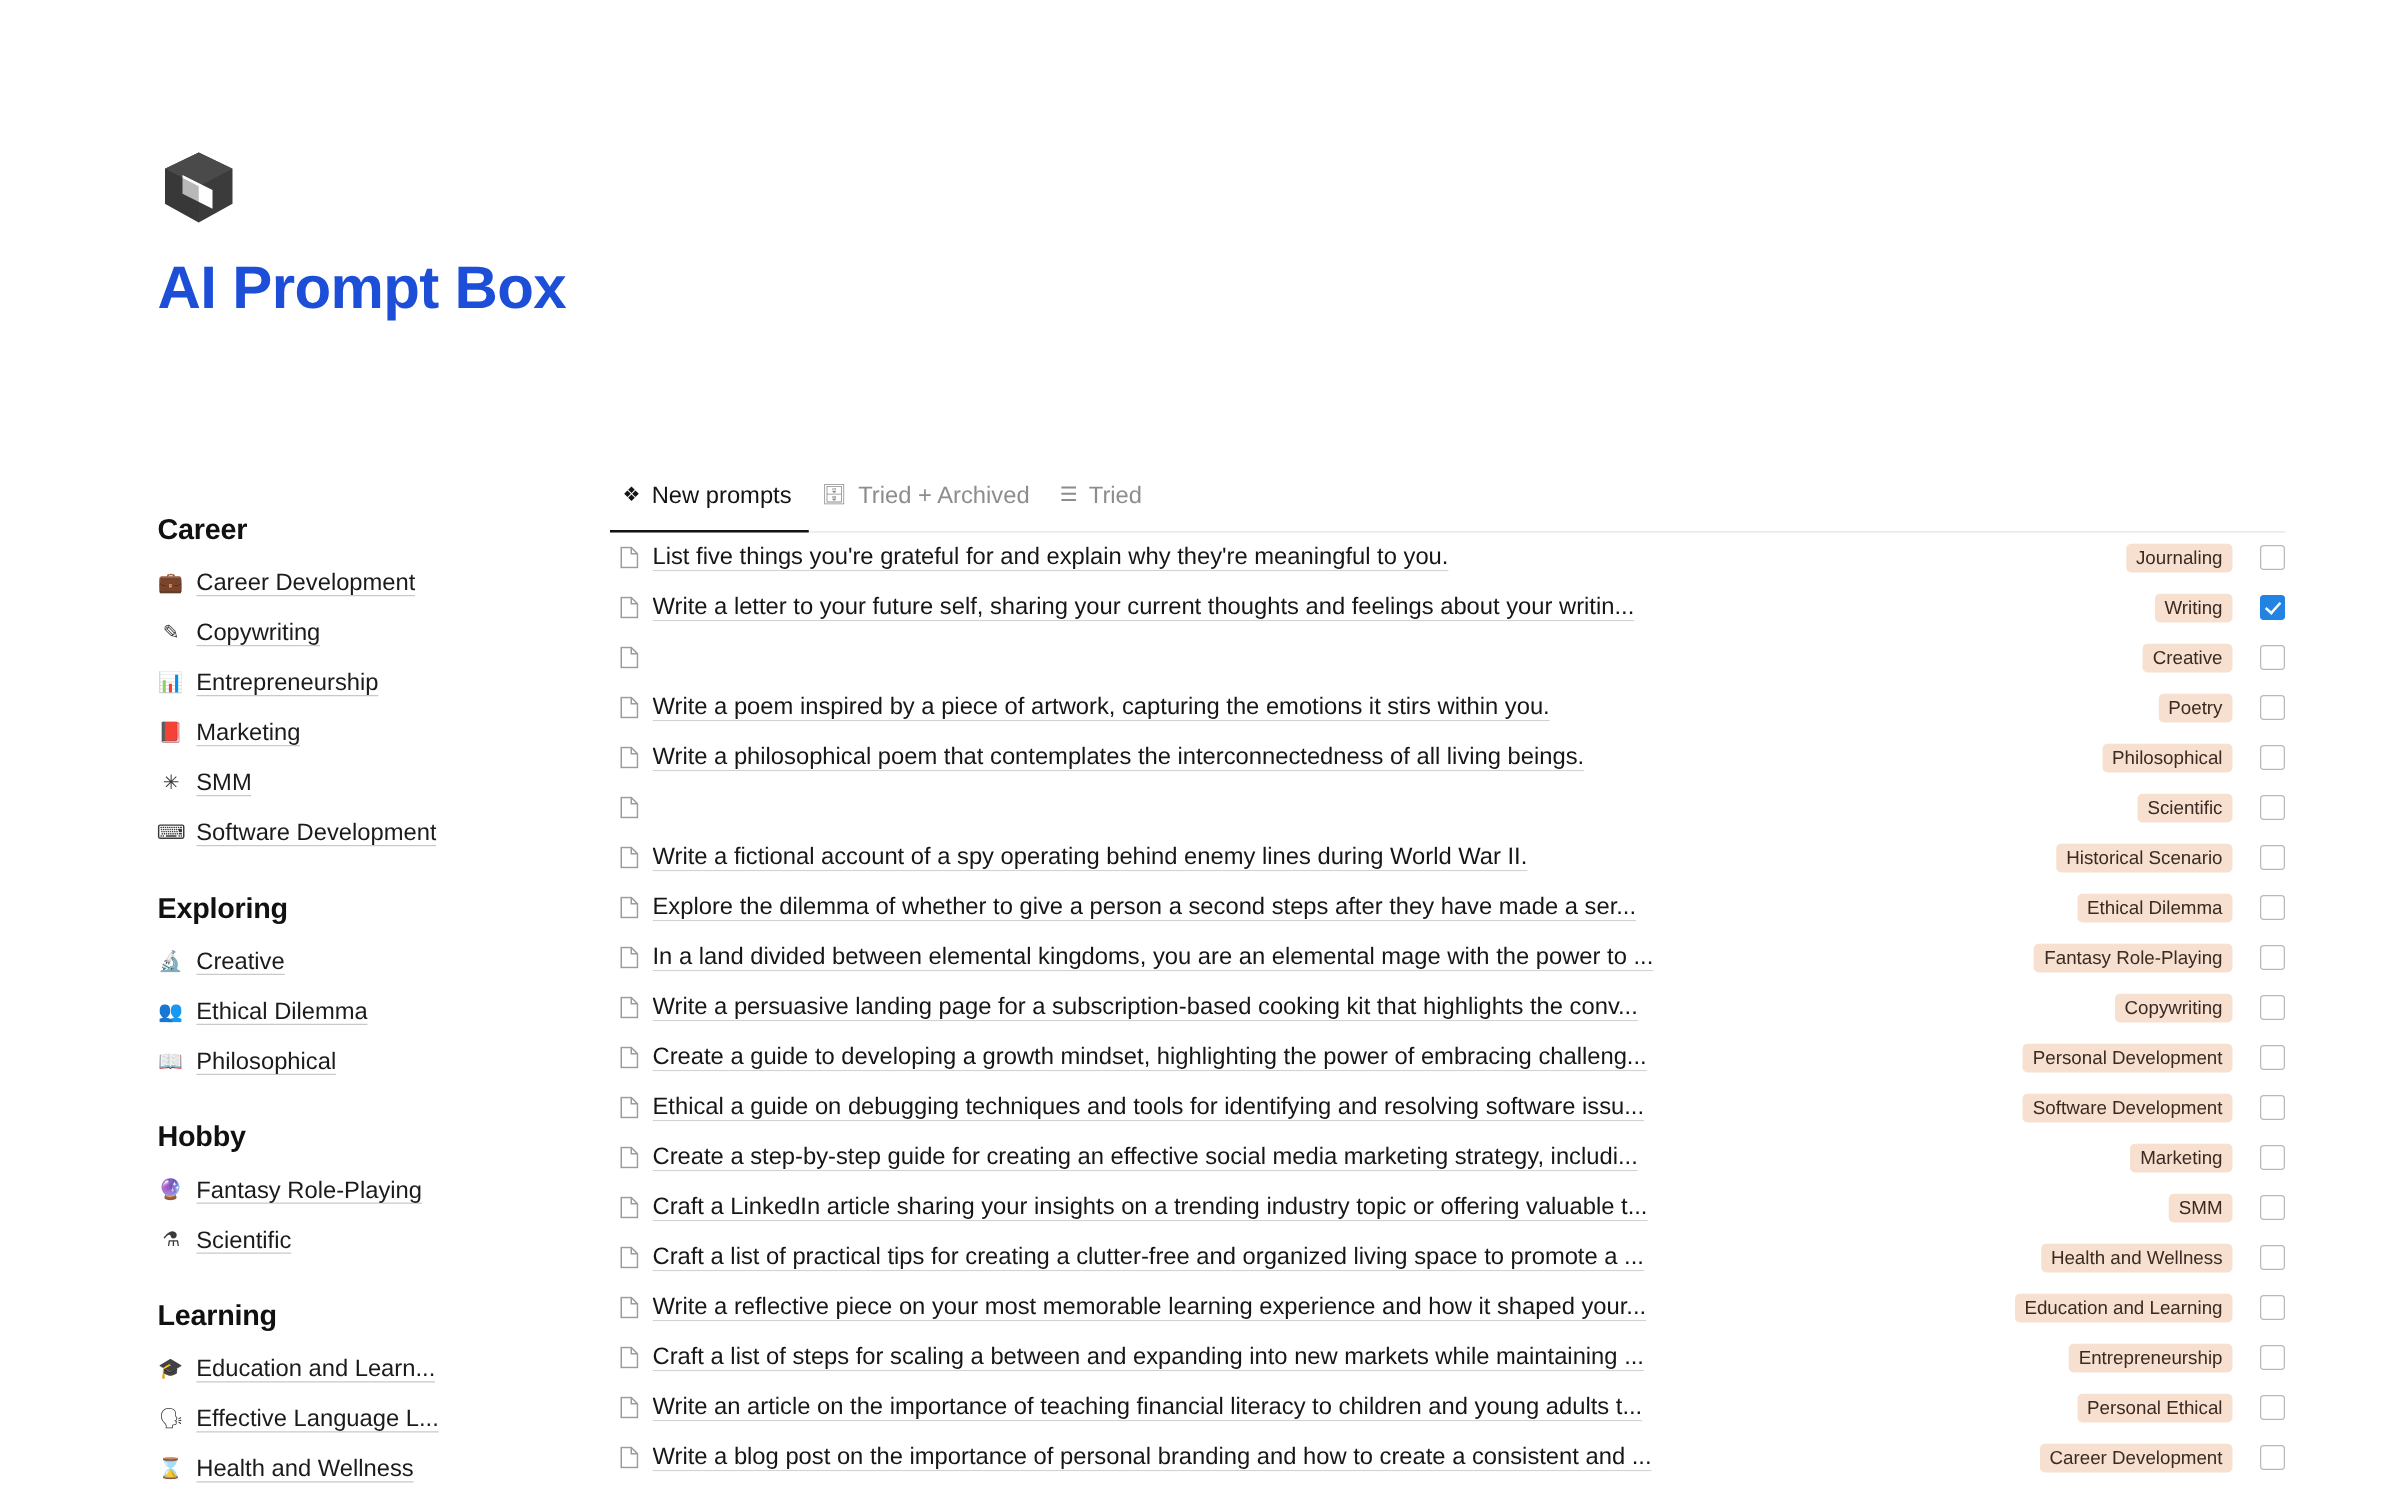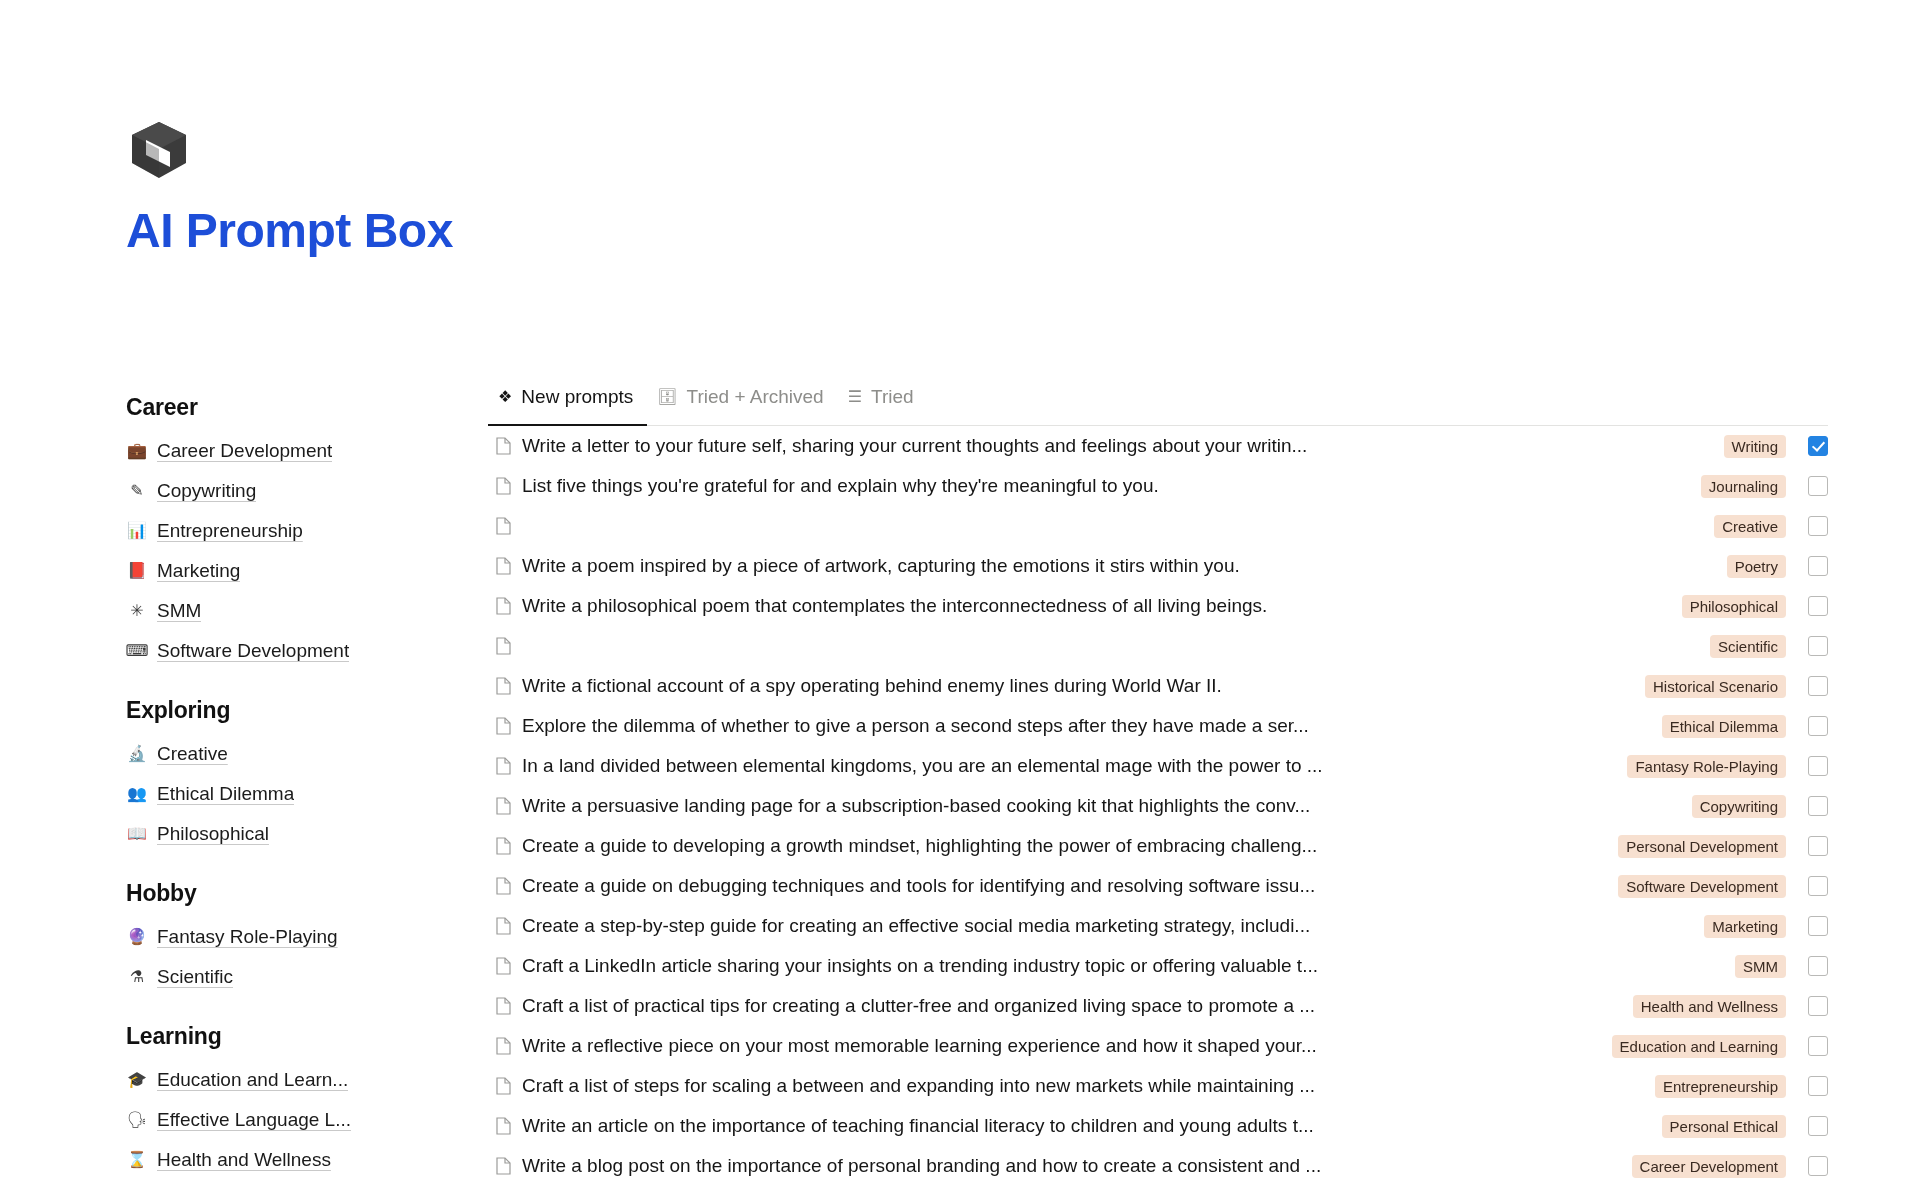--- a/index.html
+++ b/index.html
@@ -44,21 +44,21 @@
     color: #2b2b2b;
     margin: 0;
   }
   
   .sidebar {
     position: absolute;
     left: 126px;
     top: 394px;
     width: 300px;
   }
-  .sidebar-group { margin-bottom: 26px; }
+  .sidebar-group { margin-bottom: 26px; margin-top: 16px; }
   .sidebar-group-title {
     font-size: 23px;
     font-weight: bold;
     color: #111111;
     margin: 0 0 10px 0;
     letter-spacing: -0.2px;
   }
   .sidebar-item {
     display: flex;
     align-items: center;
@@ -285,44 +285,44 @@
         </div>
       </div>
     <div class="rows">
         <div class="row">
           <span class="doc-ico">
             <svg width="15" height="18" viewBox="0 0 15 18">
               <path d="M1 1h8l5 5v11H1z" fill="#ffffff" stroke="#9b9b99" stroke-width="1.2"></path>
               <path d="M9 1v5h5" fill="none" stroke="#9b9b99" stroke-width="1.2"></path>
             </svg>
           </span>
+          <span class="title">List five things you're grateful for and explain why they're meaningful to you.</span>
+          <span class="spacer"></span>
+          <span class="tag">Journaling</span>
+          <span class="check"></span>
+        </div>
+        <div class="row">
+          <span class="doc-ico">
+            <svg width="15" height="18" viewBox="0 0 15 18">
+              <path d="M1 1h8l5 5v11H1z" fill="#ffffff" stroke="#9b9b99" stroke-width="1.2"></path>
+              <path d="M9 1v5h5" fill="none" stroke="#9b9b99" stroke-width="1.2"></path>
+            </svg>
+          </span>
           <span class="title">Write a letter to your future self, sharing your current thoughts and feelings about your writin...</span>
           <span class="spacer"></span>
           <span class="tag">Writing</span>
           <span class="check checked"></span>
         </div>
         <div class="row">
           <span class="doc-ico">
             <svg width="15" height="18" viewBox="0 0 15 18">
               <path d="M1 1h8l5 5v11H1z" fill="#ffffff" stroke="#9b9b99" stroke-width="1.2"></path>
               <path d="M9 1v5h5" fill="none" stroke="#9b9b99" stroke-width="1.2"></path>
             </svg>
           </span>
-          <span class="title">List five things you're grateful for and explain why they're meaningful to you.</span>
-          <span class="spacer"></span>
-          <span class="tag">Journaling</span>
-          <span class="check"></span>
-        </div>
-        <div class="row">
-          <span class="doc-ico">
-            <svg width="15" height="18" viewBox="0 0 15 18">
-              <path d="M1 1h8l5 5v11H1z" fill="#ffffff" stroke="#9b9b99" stroke-width="1.2"></path>
-              <path d="M9 1v5h5" fill="none" stroke="#9b9b99" stroke-width="1.2"></path>
-            </svg>
-          </span>
           <span class="spacer"></span>
           <span class="tag">Creative</span>
           <span class="check"></span>
         </div>
         <div class="row">
           <span class="doc-ico">
             <svg width="15" height="18" viewBox="0 0 15 18">
               <path d="M1 1h8l5 5v11H1z" fill="#ffffff" stroke="#9b9b99" stroke-width="1.2"></path>
               <path d="M9 1v5h5" fill="none" stroke="#9b9b99" stroke-width="1.2"></path>
             </svg>
@@ -415,21 +415,21 @@
           <span class="tag">Personal Development</span>
           <span class="check"></span>
         </div>
         <div class="row">
           <span class="doc-ico">
             <svg width="15" height="18" viewBox="0 0 15 18">
               <path d="M1 1h8l5 5v11H1z" fill="#ffffff" stroke="#9b9b99" stroke-width="1.2"></path>
               <path d="M9 1v5h5" fill="none" stroke="#9b9b99" stroke-width="1.2"></path>
             </svg>
           </span>
-          <span class="title">Create a guide on debugging techniques and tools for identifying and resolving software issu...</span>
+          <span class="title">Ethical a guide on debugging techniques and tools for identifying and resolving software issu...</span>
           <span class="spacer"></span>
           <span class="tag">Software Development</span>
           <span class="check"></span>
         </div>
         <div class="row">
           <span class="doc-ico">
             <svg width="15" height="18" viewBox="0 0 15 18">
               <path d="M1 1h8l5 5v11H1z" fill="#ffffff" stroke="#9b9b99" stroke-width="1.2"></path>
               <path d="M9 1v5h5" fill="none" stroke="#9b9b99" stroke-width="1.2"></path>
             </svg>

